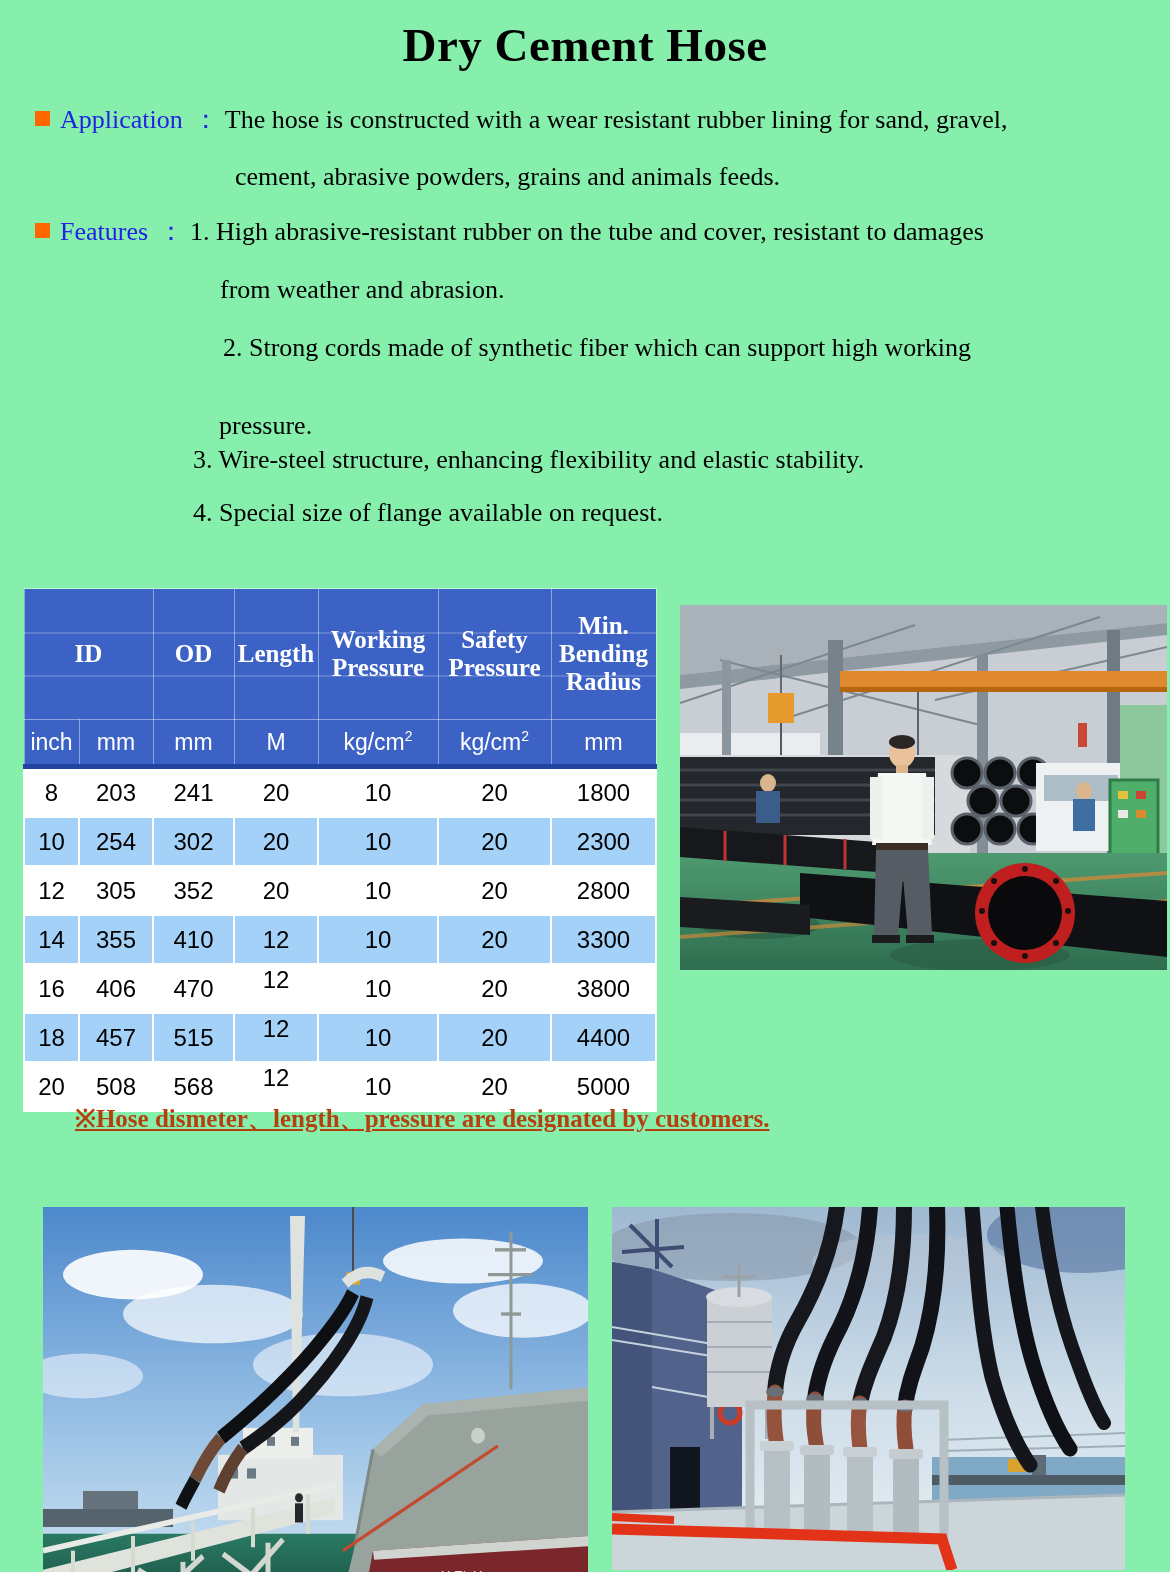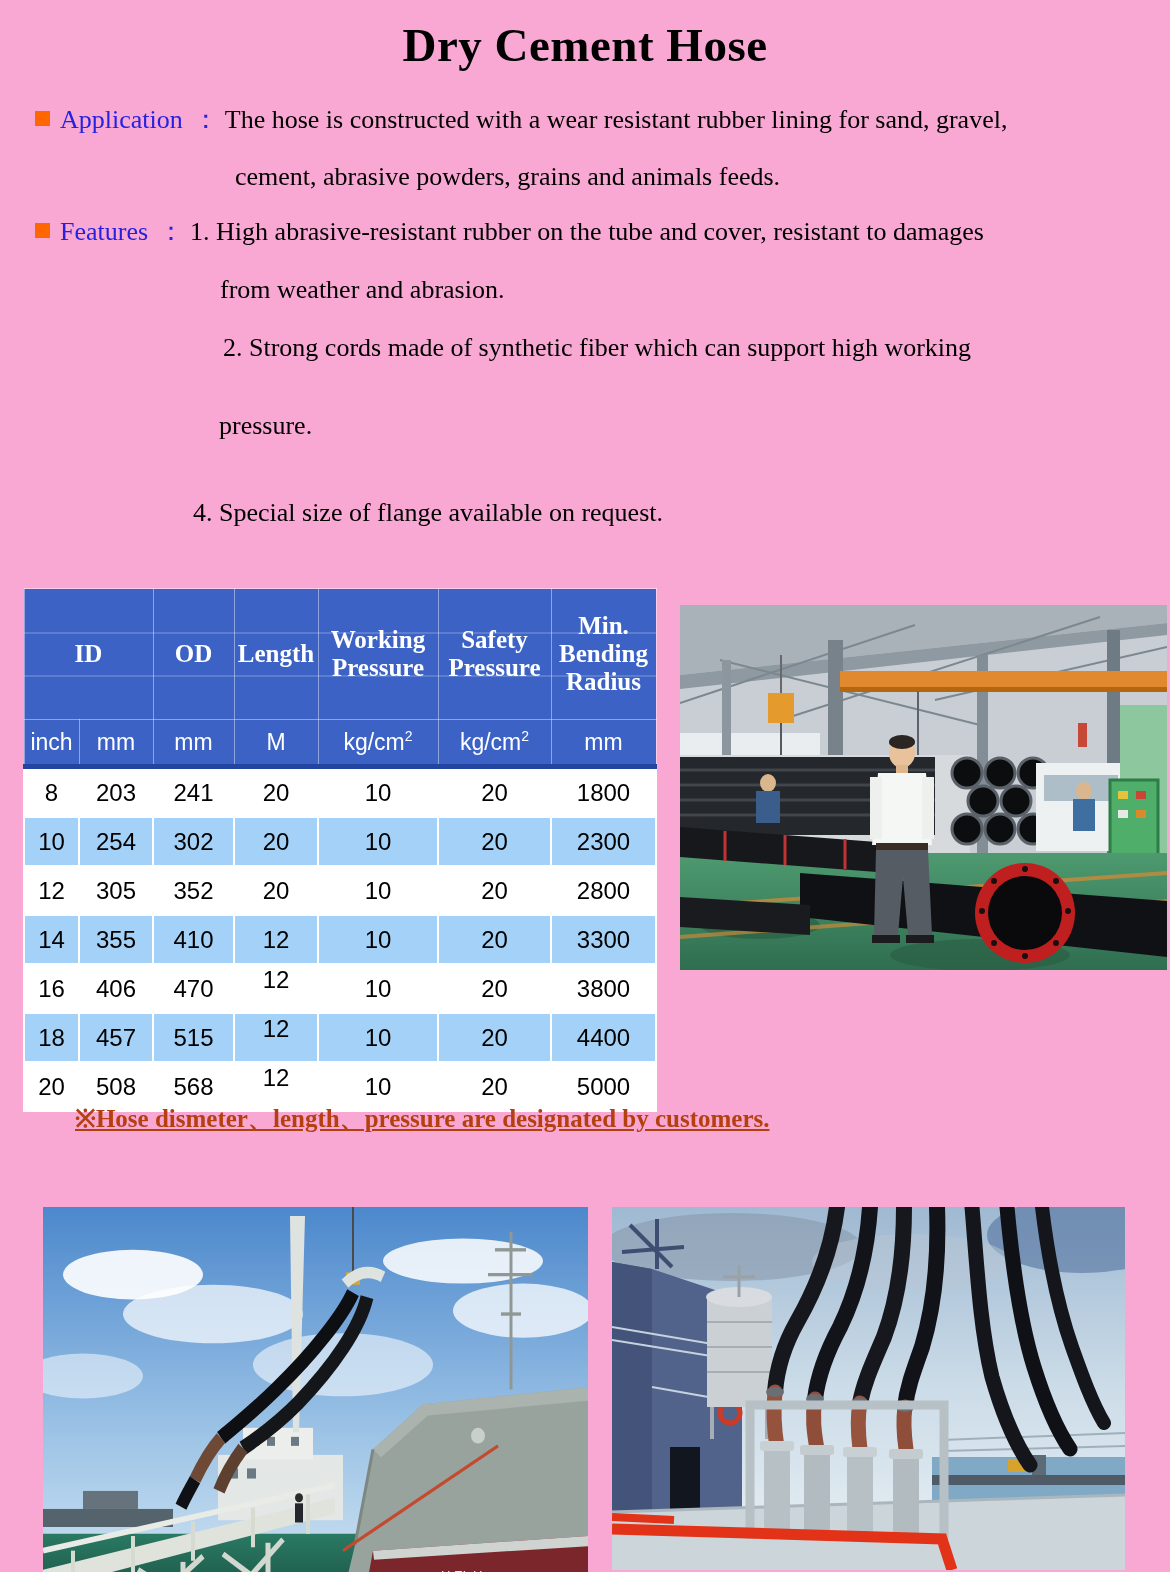--- a/index.html
+++ b/index.html
@@ -1,16 +1,16 @@
 <!DOCTYPE html>
 <html><head>
 <meta charset="utf-8">
 <style>
   html,body{margin:0;padding:0;background:#fff;}
-  .page{position:relative;width:1170px;height:1572px;background:#f9a8d4;overflow:hidden;
+  .page{position:relative;width:1170px;height:1572px;background:#86efac;overflow:hidden;
         font-family:"Liberation Serif", serif;color:#000;}
 
   .title{position:absolute;left:0;right:0;top:18px;text-align:center;
          font-size:47px;font-weight:bold;letter-spacing:.5px;}
 
   .bullet{position:absolute;width:15px;height:15px;background:#ff6600;}
   .b-app{left:35px;top:111px;}
   .b-feat{left:35px;top:223px;}
 
   .tline{position:absolute;font-size:26px;line-height:32px;white-space:nowrap;}
@@ -59,20 +59,21 @@
 
   <div class="bullet b-app"></div>
   <div class="tline app1"><span class="lbl">Application</span><span class="lbl colon">：</span><span>The hose is constructed with a wear resistant rubber lining for sand, gravel,</span></div>
   <div class="tline app2">cement, abrasive powders, grains and animals feeds.</div>
 
   <div class="bullet b-feat"></div>
   <div class="tline f1"><span class="lbl">Features</span><span class="lbl colon">：</span><span>1. High abrasive-resistant rubber on the tube and cover, resistant to damages</span></div>
   <div class="tline f1b">from weather and abrasion.</div>
   <div class="tline f2">2. Strong cords made of synthetic fiber which can support high working</div>
   <div class="tline f2b">pressure.</div>
+  <div class="tline f3">3. Wire-steel structure, enhancing flexibility and elastic stability.</div>
   <div class="tline f4">4. Special size of flange available on request.</div>
 
   <table class="spec">
       <colgroup>
         <col style="width: 55px;">
         <col style="width: 74px;">
         <col style="width: 81px;">
         <col style="width: 84px;">
         <col style="width: 120px;">
         <col style="width: 113px;">

